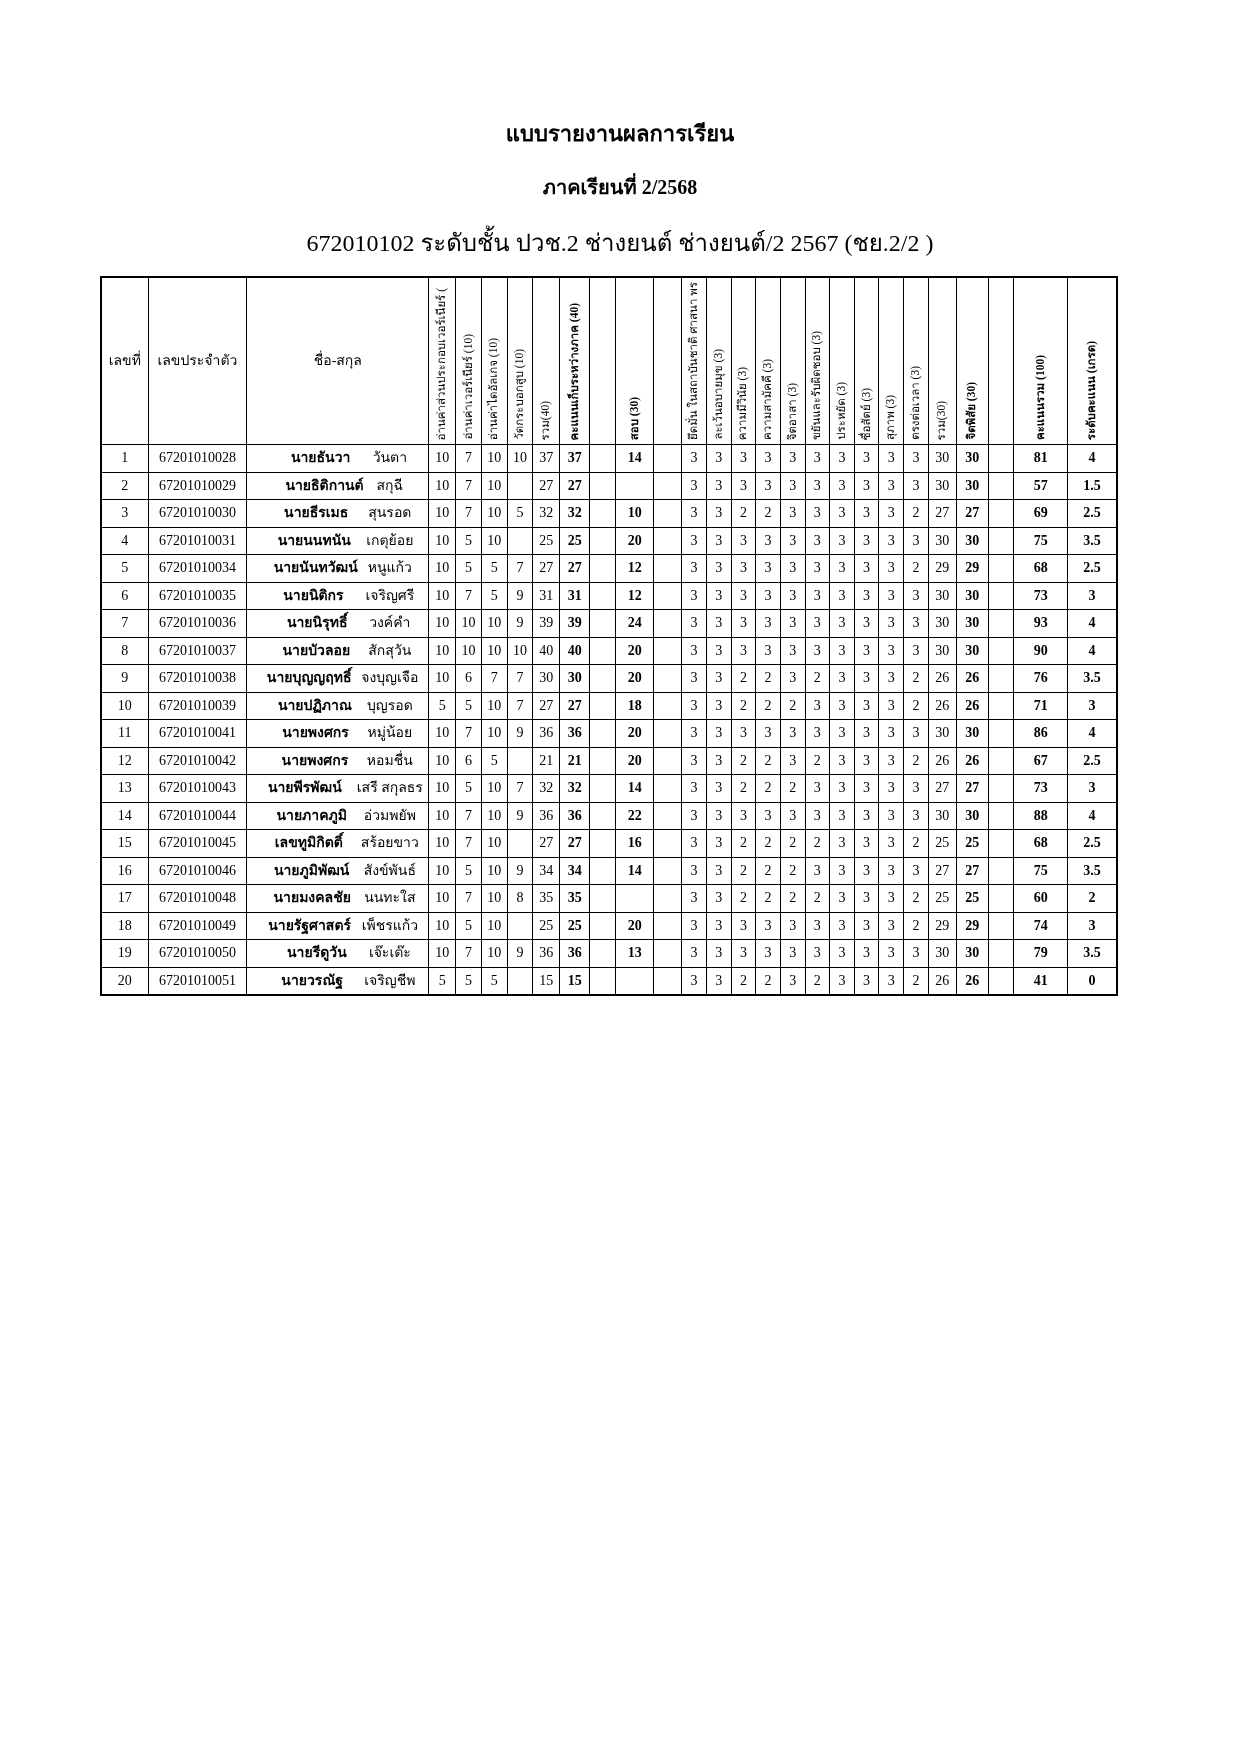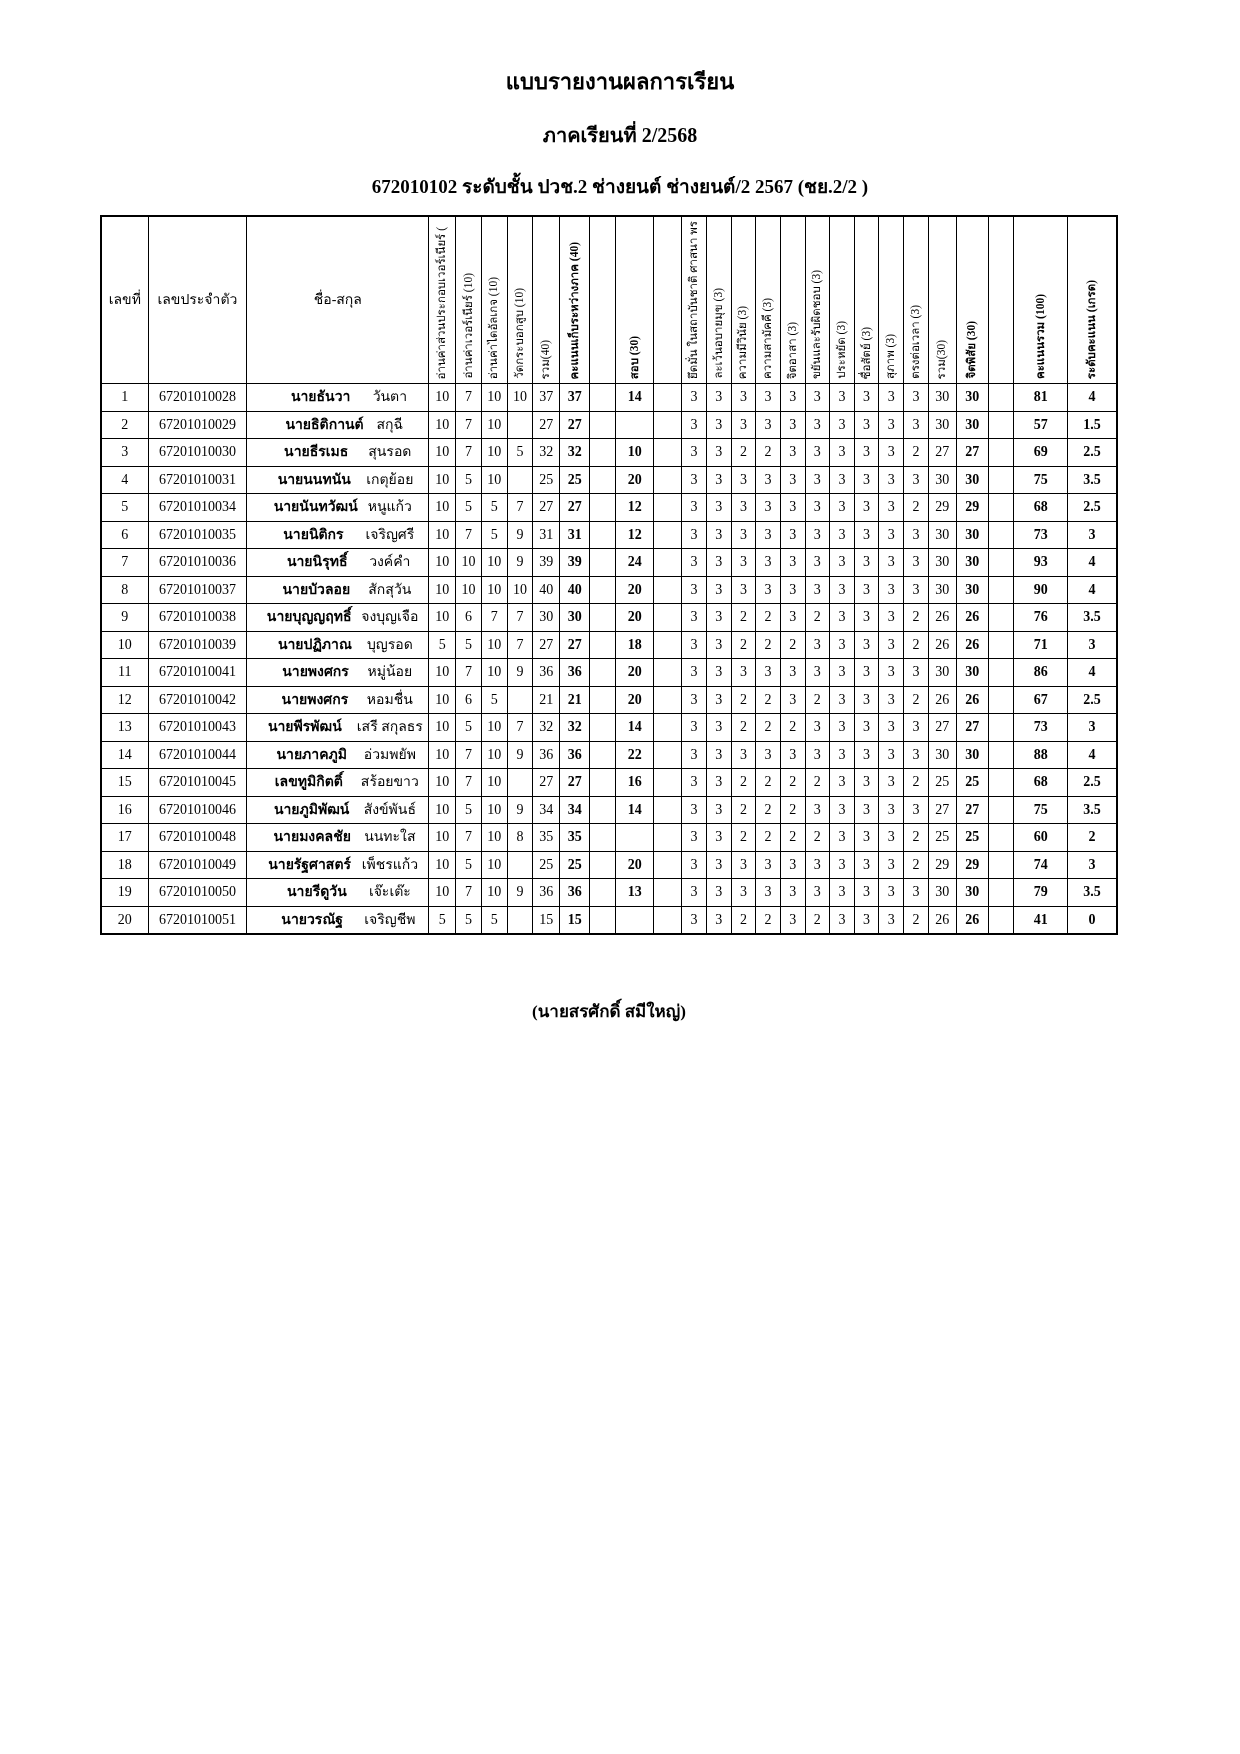--- a/index.html
+++ b/index.html
@@ -1,24 +1,24 @@
 <!DOCTYPE html>
 <html><head>
 <meta charset="utf-8">
 <style>
   html,body{margin:0;padding:0;background:#ffffff;}
   .page{
     width:1240px;height:1754px;position:relative;background:#fff;
     font-family:"Liberation Serif","DejaVu Serif",serif;color:#000;
     overflow:hidden;
   }
-  .titles{padding-top:64px;text-align:center;}
+  .titles{padding-top:116px;text-align:center;}
   .t1{font-size:22px;font-weight:bold;margin:0 0 20px 0;}
   .t2{font-size:20px;font-weight:bold;margin:0 0 20px 0;}
-  .t3{font-size:19px;font-weight:bold;margin:0 0 14px 0;}
+  .t3{font-size:24px;font-weight:normal;margin:0 0 14px 0;}
   .t4{font-size:19px;font-weight:bold;margin:0 0 4px 0;}
   .t4 span{margin:0 12px;}
   .tablewrap{margin:6px 0 0 100px;width:930px;}
   table.grades{
     border-collapse:collapse;table-layout:fixed;width:1018px;
     border:2.5px solid #000;
   }
   table.grades th,table.grades td{
     border:1.5px solid #000;
     font-size:14px;line-height:1;
@@ -743,16 +743,15 @@
             <td class="b">26</td>
             <td></td>
             <td class="b">41</td>
             <td class="b">0</td>
           </tr>
         </tbody>
     </table>
   </div>
 
   <div class="footer">
-    <p class="f2">(นายสรศักดิ์ สมีใหญ่)</p>
   </div>
 
 </div>
 
 </body></html>

